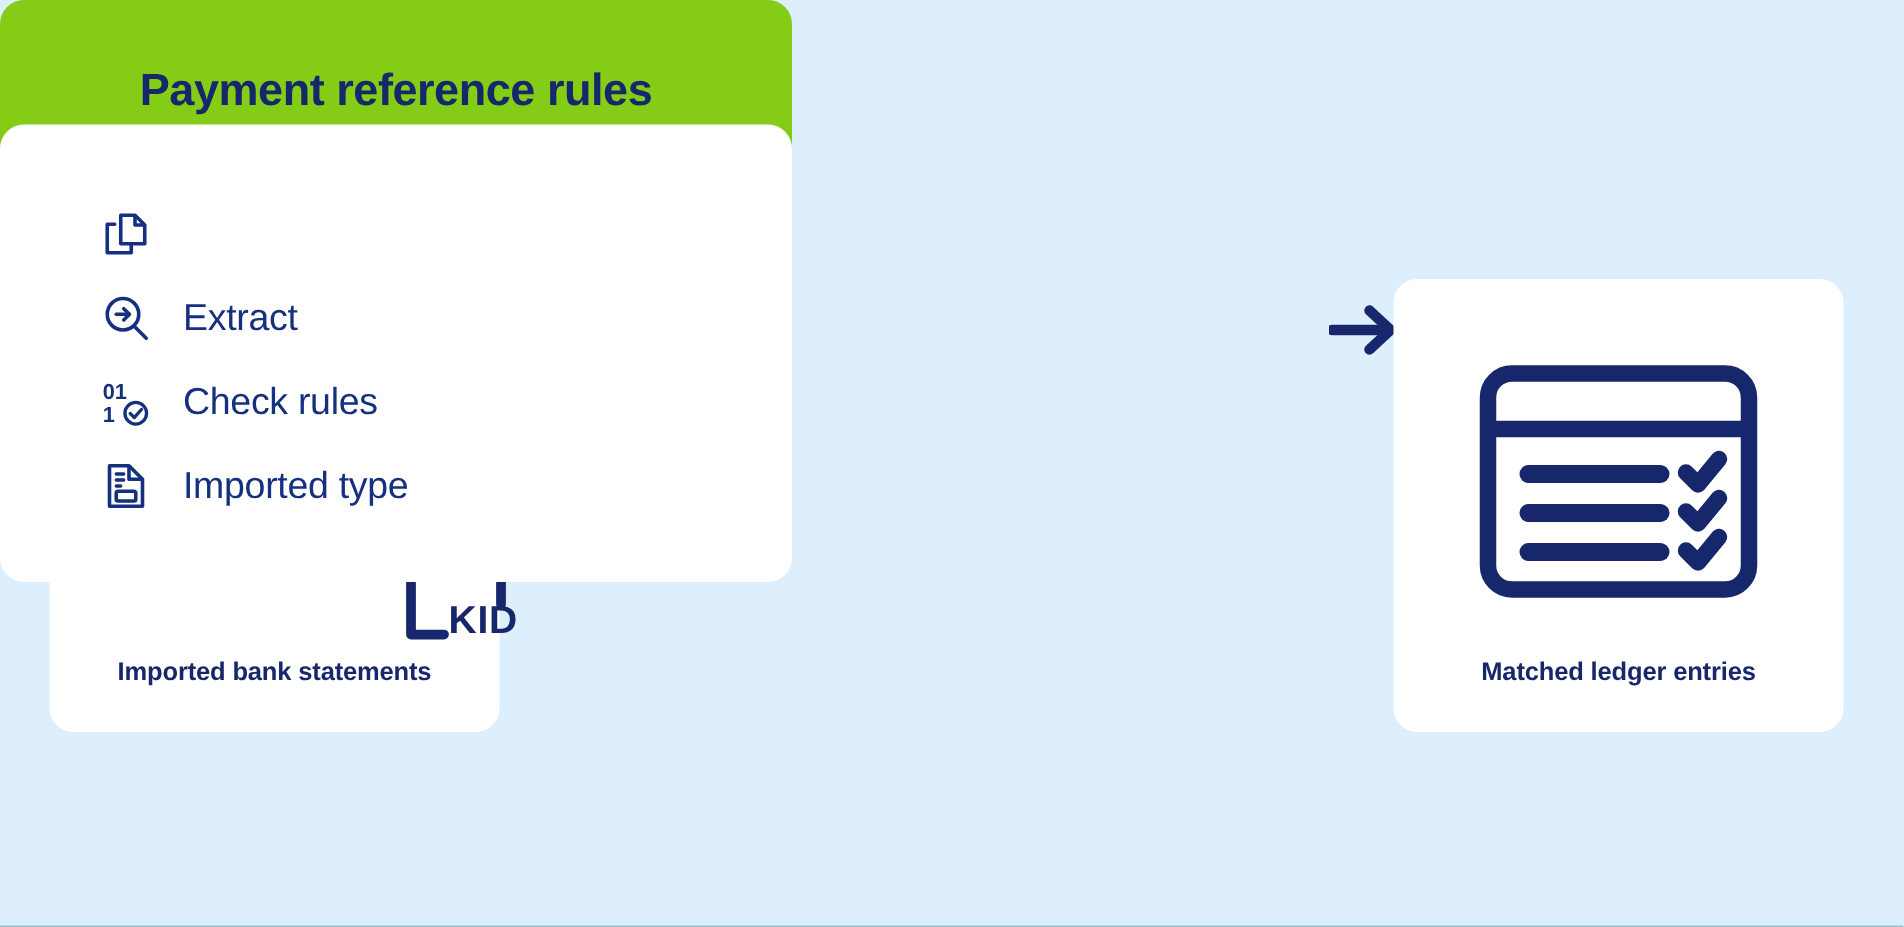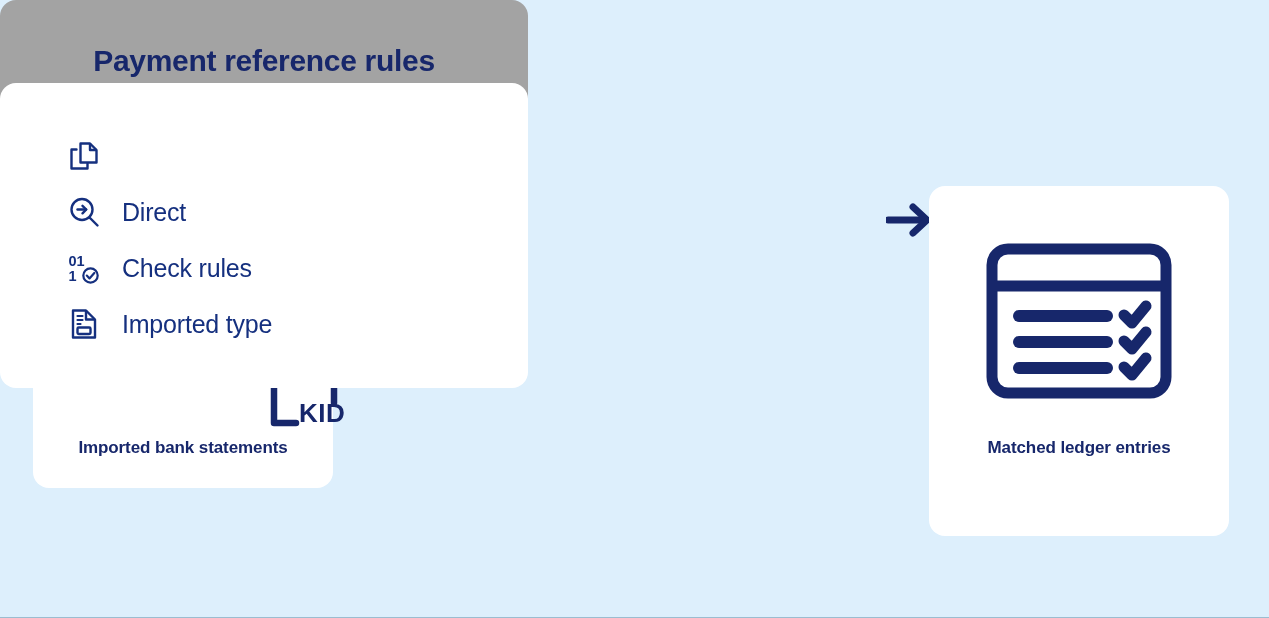--- a/index.html
+++ b/index.html
@@ -72,21 +72,21 @@
     height: 388px;
     background: transparent;
     border-radius: 0;
   }
   .rules-header {
     position: absolute;
     left: 0;
     top: 0;
     width: 528px;
     height: 120px;
-    background: #a3a3a3;
+    background: #84cc16;
     border-radius: 16px 16px 0 0;
     display: flex;
     align-items: center;
     justify-content: center;
   }
   .rules-title {
     font-size: 30px;
     font-weight: bold;
     color: #17276b;
     letter-spacing: -0.3px;
@@ -128,21 +128,21 @@
     color: #15307f;
     letter-spacing: -0.2px;
     white-space: nowrap;
   }
 
   
   #card-result {
     left: 929px;
     top: 186px;
     width: 300px;
-    height: 350px;
+    height: 302px;
   }
   .ledger-wrap {
     position: absolute;
     left: 0;
     top: 40px;
     width: 300px;
     height: 190px;
     display: flex;
     align-items: center;
     justify-content: center;
@@ -226,21 +226,21 @@
 
         <div class="rule-item">
           <span class="rule-icon">
             <svg width="32" height="32" viewBox="0 0 32 32" fill="none" xmlns="http://www.w3.org/2000/svg">
               <circle cx="14" cy="13.5" r="10.5" stroke="#15307f" stroke-width="2.4"></circle>
               <path d="M21.5 21.5l8 8" stroke="#15307f" stroke-width="2.4" stroke-linecap="round"></path>
               <path d="M9.5 13.5h8.5" stroke="#15307f" stroke-width="2.4" stroke-linecap="round"></path>
               <path d="M14.5 9.8l3.8 3.7-3.8 3.8" stroke="#15307f" stroke-width="2.4" stroke-linecap="round" stroke-linejoin="round"></path>
             </svg>
           </span>
-          <span class="rule-label">Direct</span>
+          <span class="rule-label">Extract</span>
         </div>
 
         <div class="rule-item">
           <span class="rule-icon">
             <svg width="32" height="32" viewBox="0 0 32 32" fill="none" xmlns="http://www.w3.org/2000/svg">
               <text x="0.5" y="14" font-family="'Liberation Sans', sans-serif" font-size="14.5" font-weight="bold" fill="#15307f" letter-spacing="0">01</text>
               <text x="0.5" y="29" font-family="'Liberation Sans', sans-serif" font-size="14.5" font-weight="bold" fill="#15307f" letter-spacing="0">1</text>
               <circle cx="22.5" cy="23.5" r="7.2" stroke="#15307f" stroke-width="2.2"></circle>
               <path d="M18.8 23.6l2.7 2.8 4.8-5.4" stroke="#15307f" stroke-width="2.2" stroke-linecap="round" stroke-linejoin="round"></path>
             </svg>

